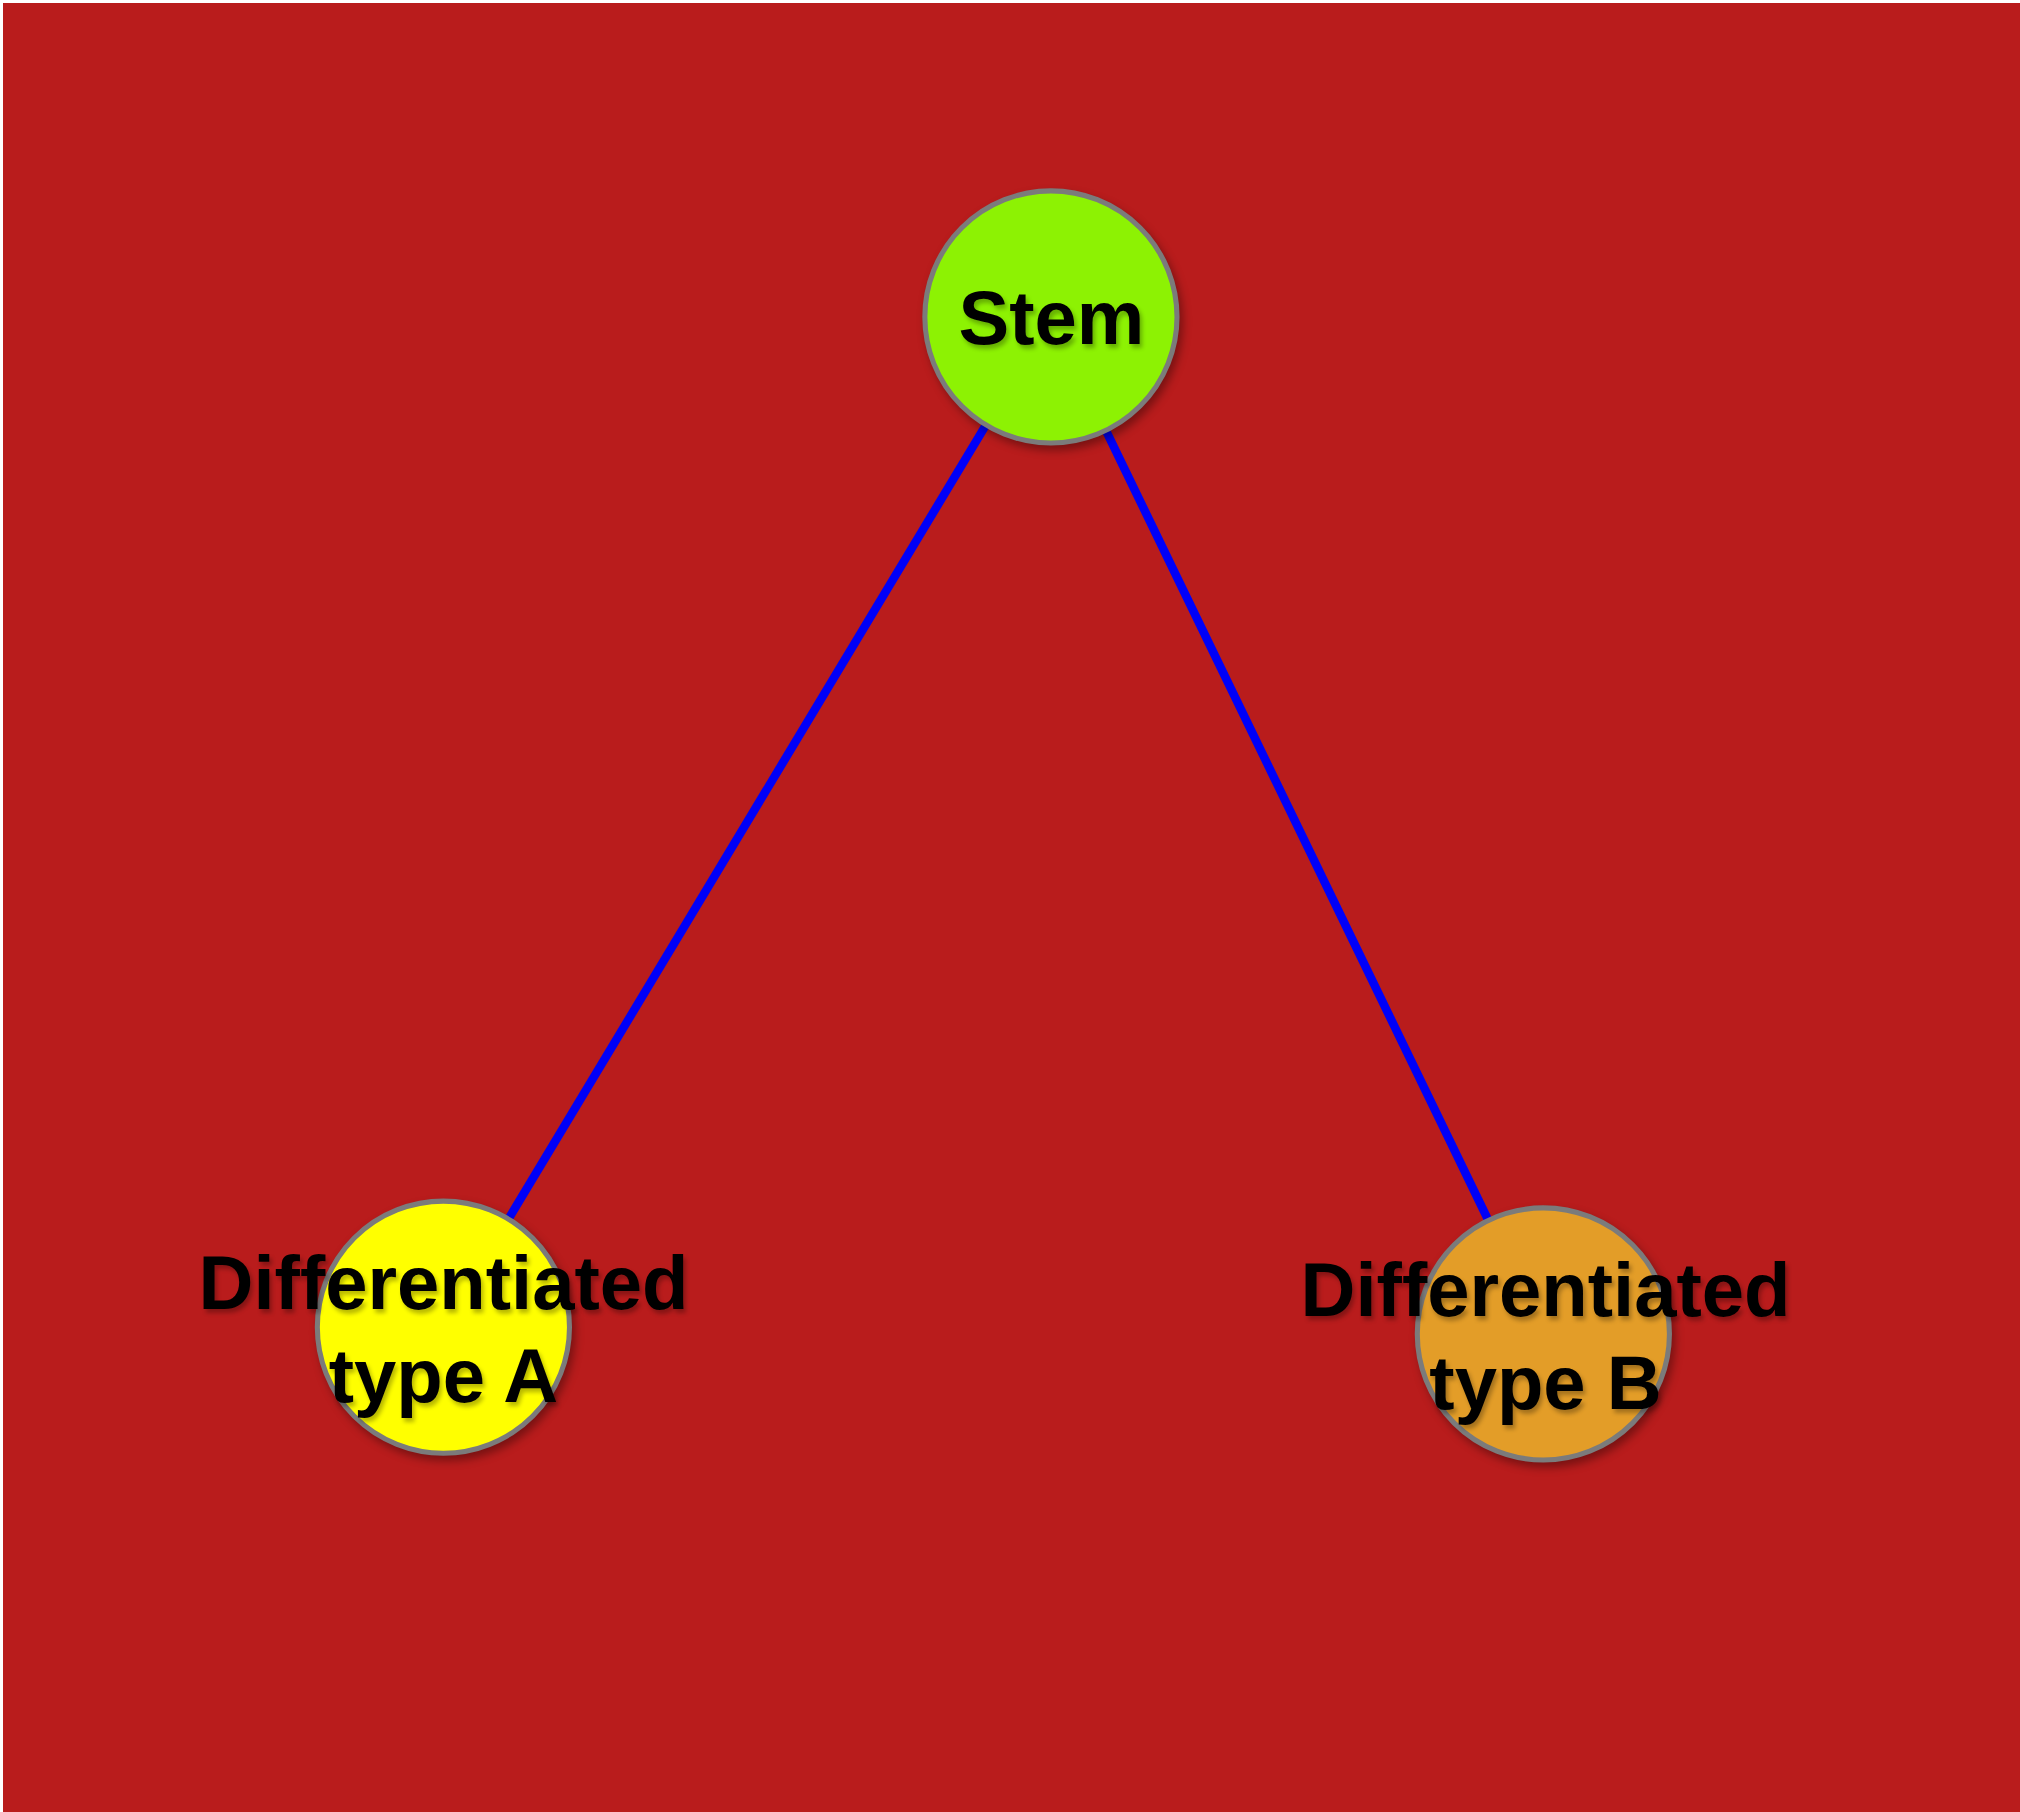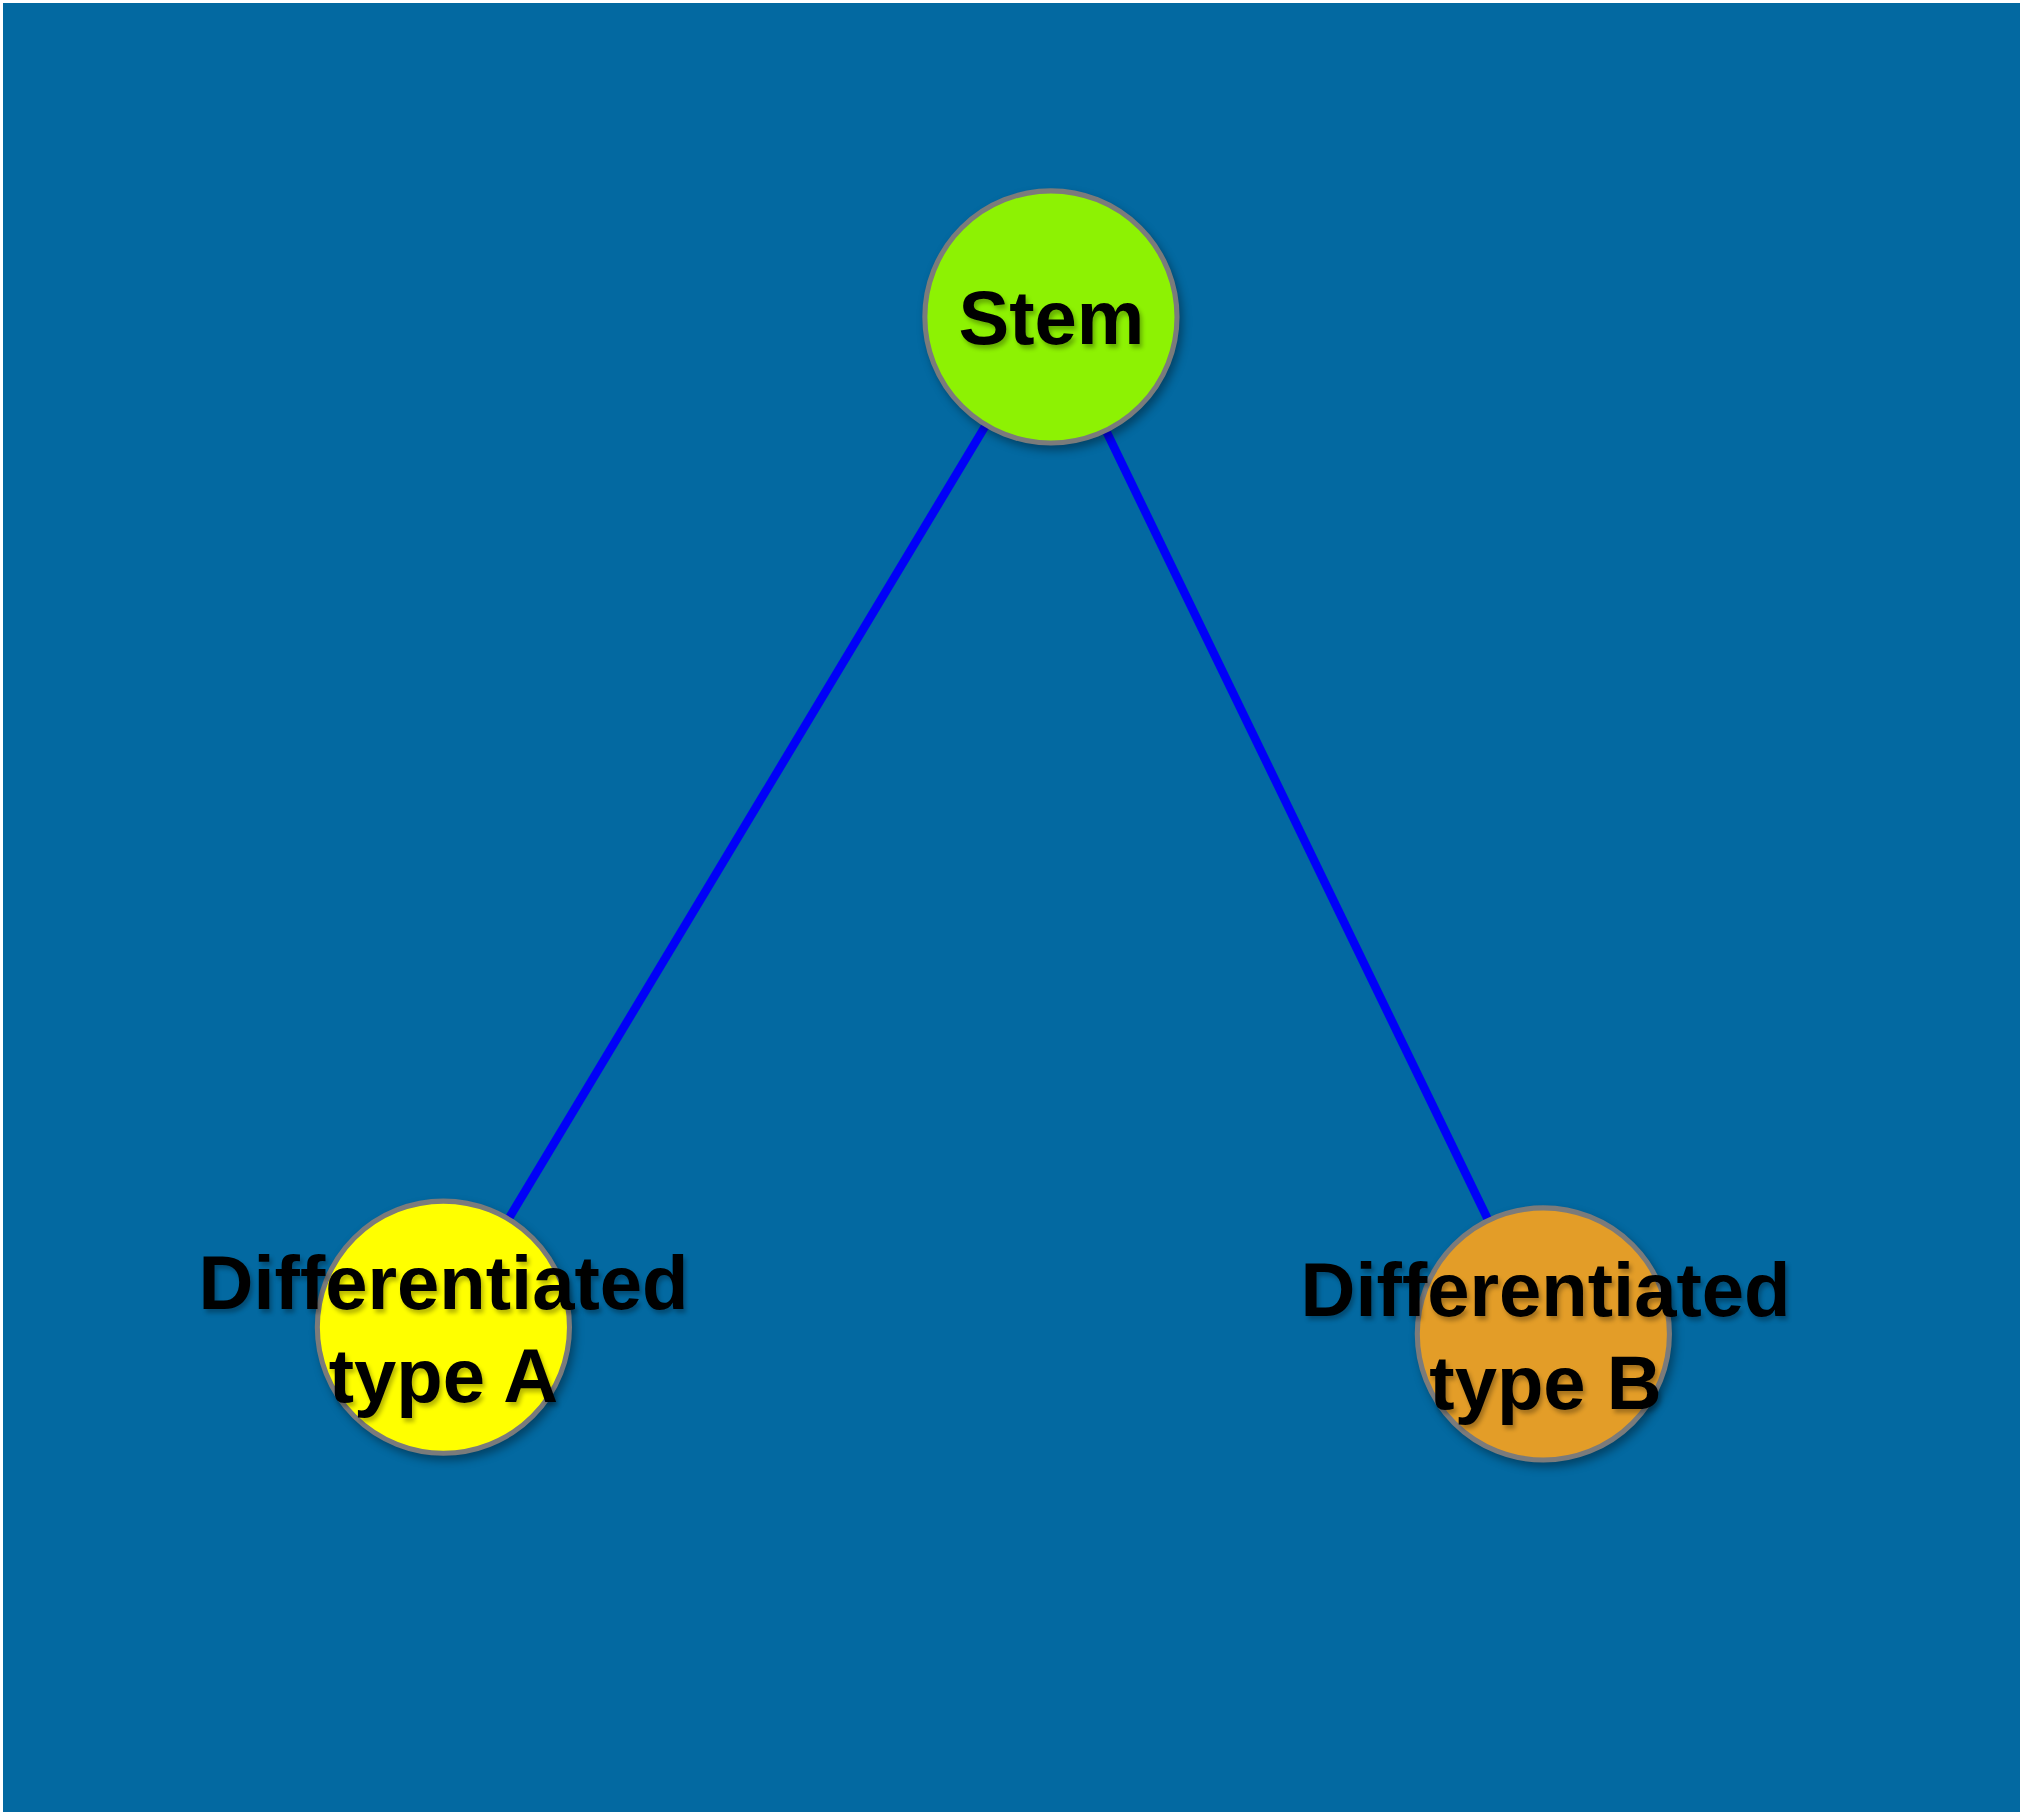--- a/index.html
+++ b/index.html
@@ -45,21 +45,21 @@
     transform: translate(-50%, -50%);
     font-weight: bold;
     text-align: center;
     white-space: pre-line;
     text-shadow: 2.5px 4.2px 4.2px rgba(0,0,0,0.28);
   }
 </style>
 </head>
 <body style="background: rgb(255, 255, 255);">
 
-<div class="stage" style="background: #0369a1;">
+<div class="stage" style="background: #b91c1c;">
   <svg class="graph" xmlns="http://www.w3.org/2000/svg" viewBox="0 0 2384 2138">
     <g>
         <line x1="1238" y1="371" x2="520" y2="1565" stroke="#0000F8" stroke-width="10" class="graph-edge"></line>
         <line x1="1238" y1="371" x2="1820" y2="1573" stroke="#0000F8" stroke-width="10" class="graph-edge"></line>
       </g>
     <g>
         <circle cx="1238" cy="371" r="149" fill="#8DF203" stroke="#7B7B7B" stroke-width="6" class="graph-node"></circle>
         <circle cx="520" cy="1565" r="149" fill="#FFFF00" stroke="#7B7B7B" stroke-width="6" class="graph-node"></circle>
         <circle cx="1820" cy="1573" r="149" fill="#E39D28" stroke="#7B7B7B" stroke-width="6" class="graph-node"></circle>
       </g>

